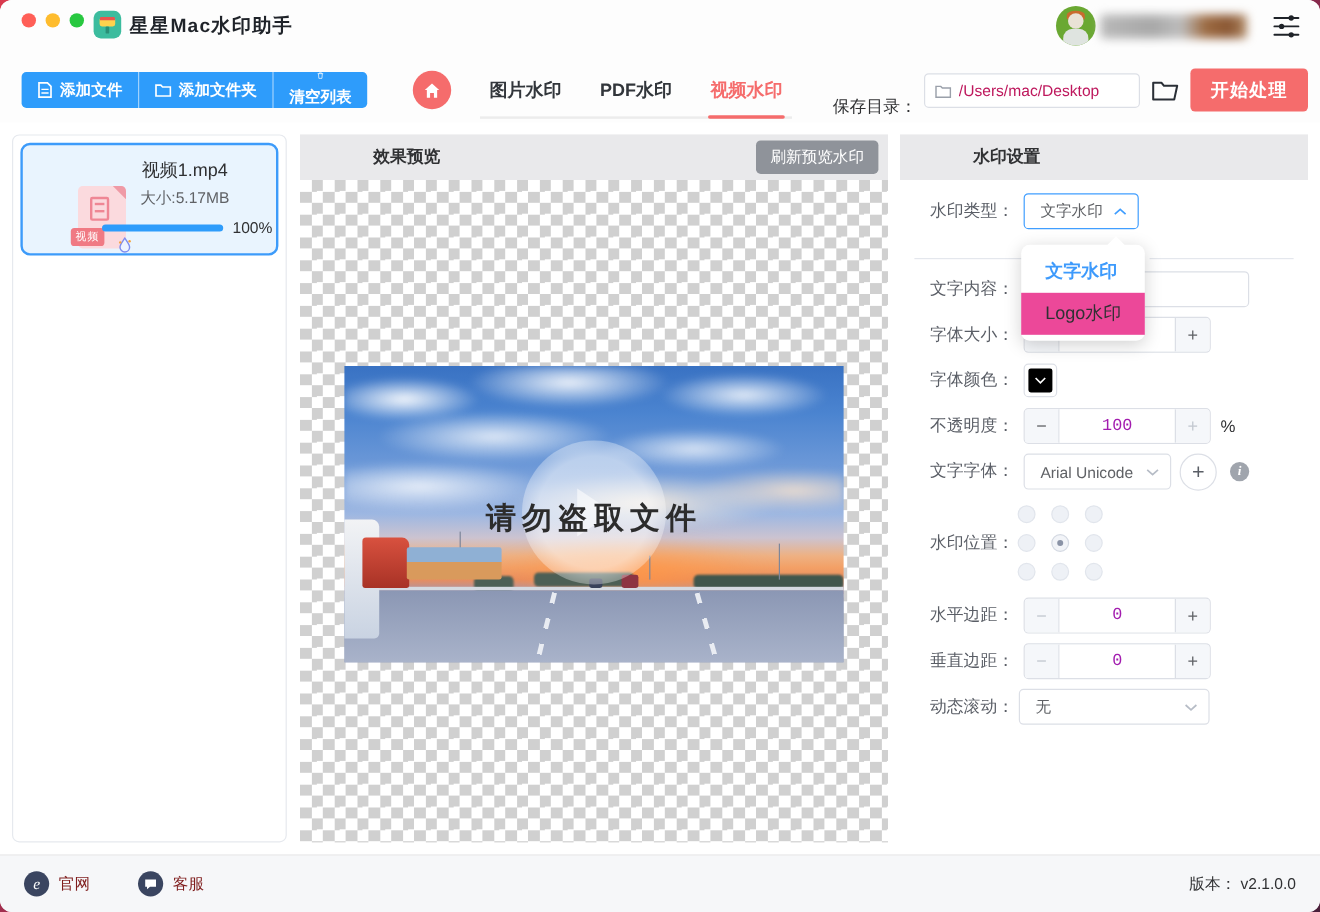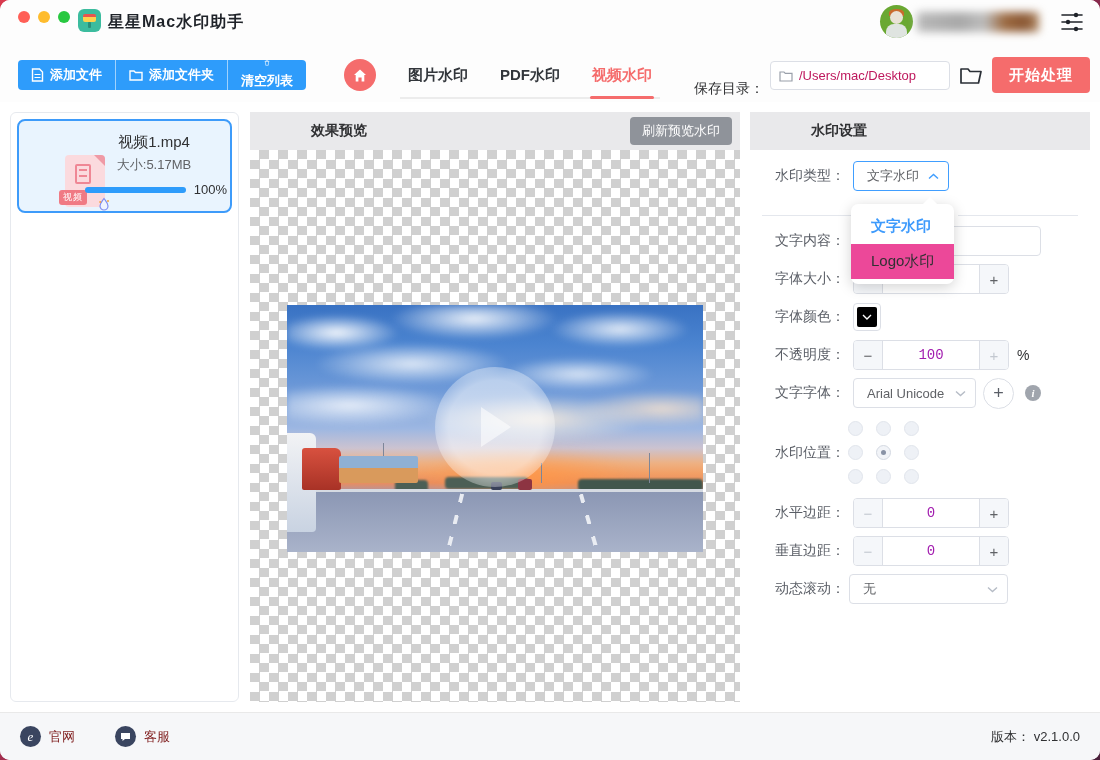--- a/index.html
+++ b/index.html
@@ -275,20 +275,21 @@
         <div class="lane l1"></div>
         <div class="lane l2"></div>
         <div class="van"></div>
         <div class="truck-cab"></div>
         <div class="truck-cargo"></div>
         <div class="car1"></div>
         <div class="car2"></div>
         <div class="wm-circle">
             <span class="play"></span>
           </div>
+        <div class="wm-text">请勿盗取文件</div>
       </div>
     </div>
   </div>
 
   <div class="settings-panel">
     <div class="panel-header">
       <span class="panel-title">水印设置</span>
     </div>
 
     <div class="srow" style="top:49px; left:0;justify-content:space-between;">

